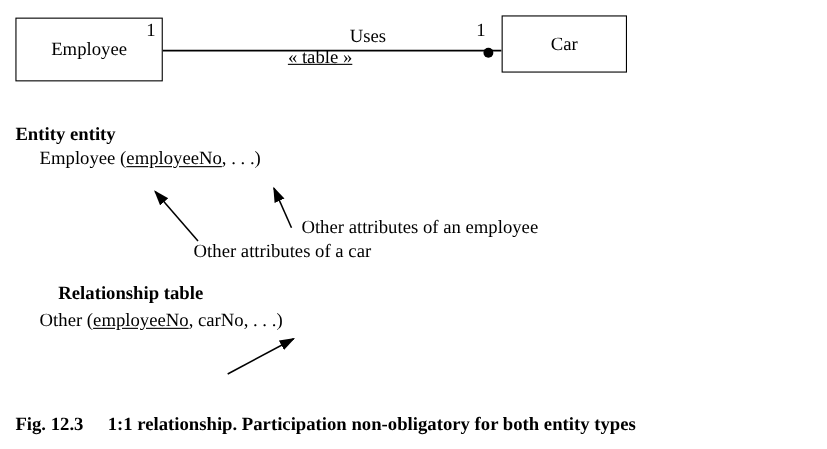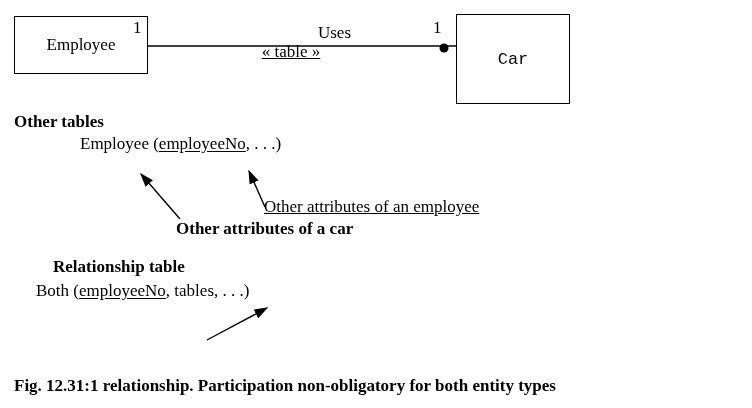--- a/index.html
+++ b/index.html
@@ -17,21 +17,21 @@
   .bold { font-weight:bold; }
   .center { text-align:center; }
   .entity-box {
     position:absolute;
     border:1.6px solid #000;
     background:#fff;
     display:flex; align-items:center; justify-content:center;
   }
   .u { text-decoration:underline; text-underline-offset:2px; }
   svg.overlay { position:absolute; left:0; top:0; pointer-events:none; }
-  .fig-label { }
+  .fig-label { margin-right:22px; }
   .note { line-height:1.18; }
 </style>
 </head>
 <body>
 
 <div class="page">
 
   <svg class="overlay" width="752" height="408" aria-hidden="true">
     <defs>
       <marker id="ah" markerWidth="11" markerHeight="9" refX="9" refY="3.5" orient="auto">
@@ -46,42 +46,42 @@
 
     <line x1="265" y1="207" x2="249" y2="171" stroke="#000" stroke-width="1.4" marker-end="url(#ah)"></line>
     <line x1="180" y1="219" x2="141" y2="174" stroke="#000" stroke-width="1.4" marker-end="url(#ah)"></line>
     <line x1="207" y1="340" x2="267" y2="308" stroke="#000" stroke-width="1.4" marker-end="url(#ah)"></line>
   </svg>
 
   <div class="entity-box" style="left:14px; top:16px; width:134px; height:58px;">
     <span>Employee</span>
   </div>
 
-  <div class="entity-box" style="left:456px; top:14px; width:114px; height:90px;font-family:Liberation Mono, monospace;">
+  <div class="entity-box" style="left:456px; top:14px; width:114px; height:52px;">
     <span>Car</span>
   </div>
 
   <span class="t" style="left:133px; top:18px;">1</span>
   <span class="t" style="left:433px; top:18px;">1</span>
 
   <span class="t center" style="left:231px; top:23px; width:120px;text-align:right;">Uses</span>
   <span class="t center" style="left:231px; top:42px; width:120px;text-decoration:underline;">« table »</span>
 
-  <div class="t bold" style="left:14px; top:112px;">Other tables</div>
+  <div class="t bold" style="left:14px; top:112px;">Entity entity</div>
 
-  <div class="t" style="left:36px; top:134px;margin-left:44px;"><span>Employee (</span><span class="u">employeeNo</span><span>, . . .)</span></div>
+  <div class="t" style="left:36px; top:134px;"><span>Employee (</span><span class="u">employeeNo</span><span>, . . .)</span></div>
 
 
-  <div class="t" style="left:264px; top:197px;text-decoration:underline;">Other attributes of an employee</div>
+  <div class="t" style="left:274px; top:197px;">Other attributes of an employee</div>
 
-  <div class="t" style="left:176px; top:219px;font-weight:bold;">Other attributes of a car</div>
+  <div class="t" style="left:176px; top:219px;">Other attributes of a car</div>
 
   <div class="t bold" style="left:14px; top:257px;margin-left:39px;">Relationship table</div>
 
-  <div class="t" style="left:36px; top:281px;"><span>Both (</span><span class="u">employeeNo</span><span>, tables, . . .)</span></div>
+  <div class="t" style="left:36px; top:281px;"><span>Other (</span><span class="u">employeeNo</span><span>, carNo, . . .)</span></div>
 
 
 
   <div class="t bold" style="left:14px; top:376px;">
     <span class="fig-label">Fig. 12.3</span><span>1:1 relationship. Participation non-obligatory for both entity types</span>
   </div>
 
 </div>
 
 </body></html>

